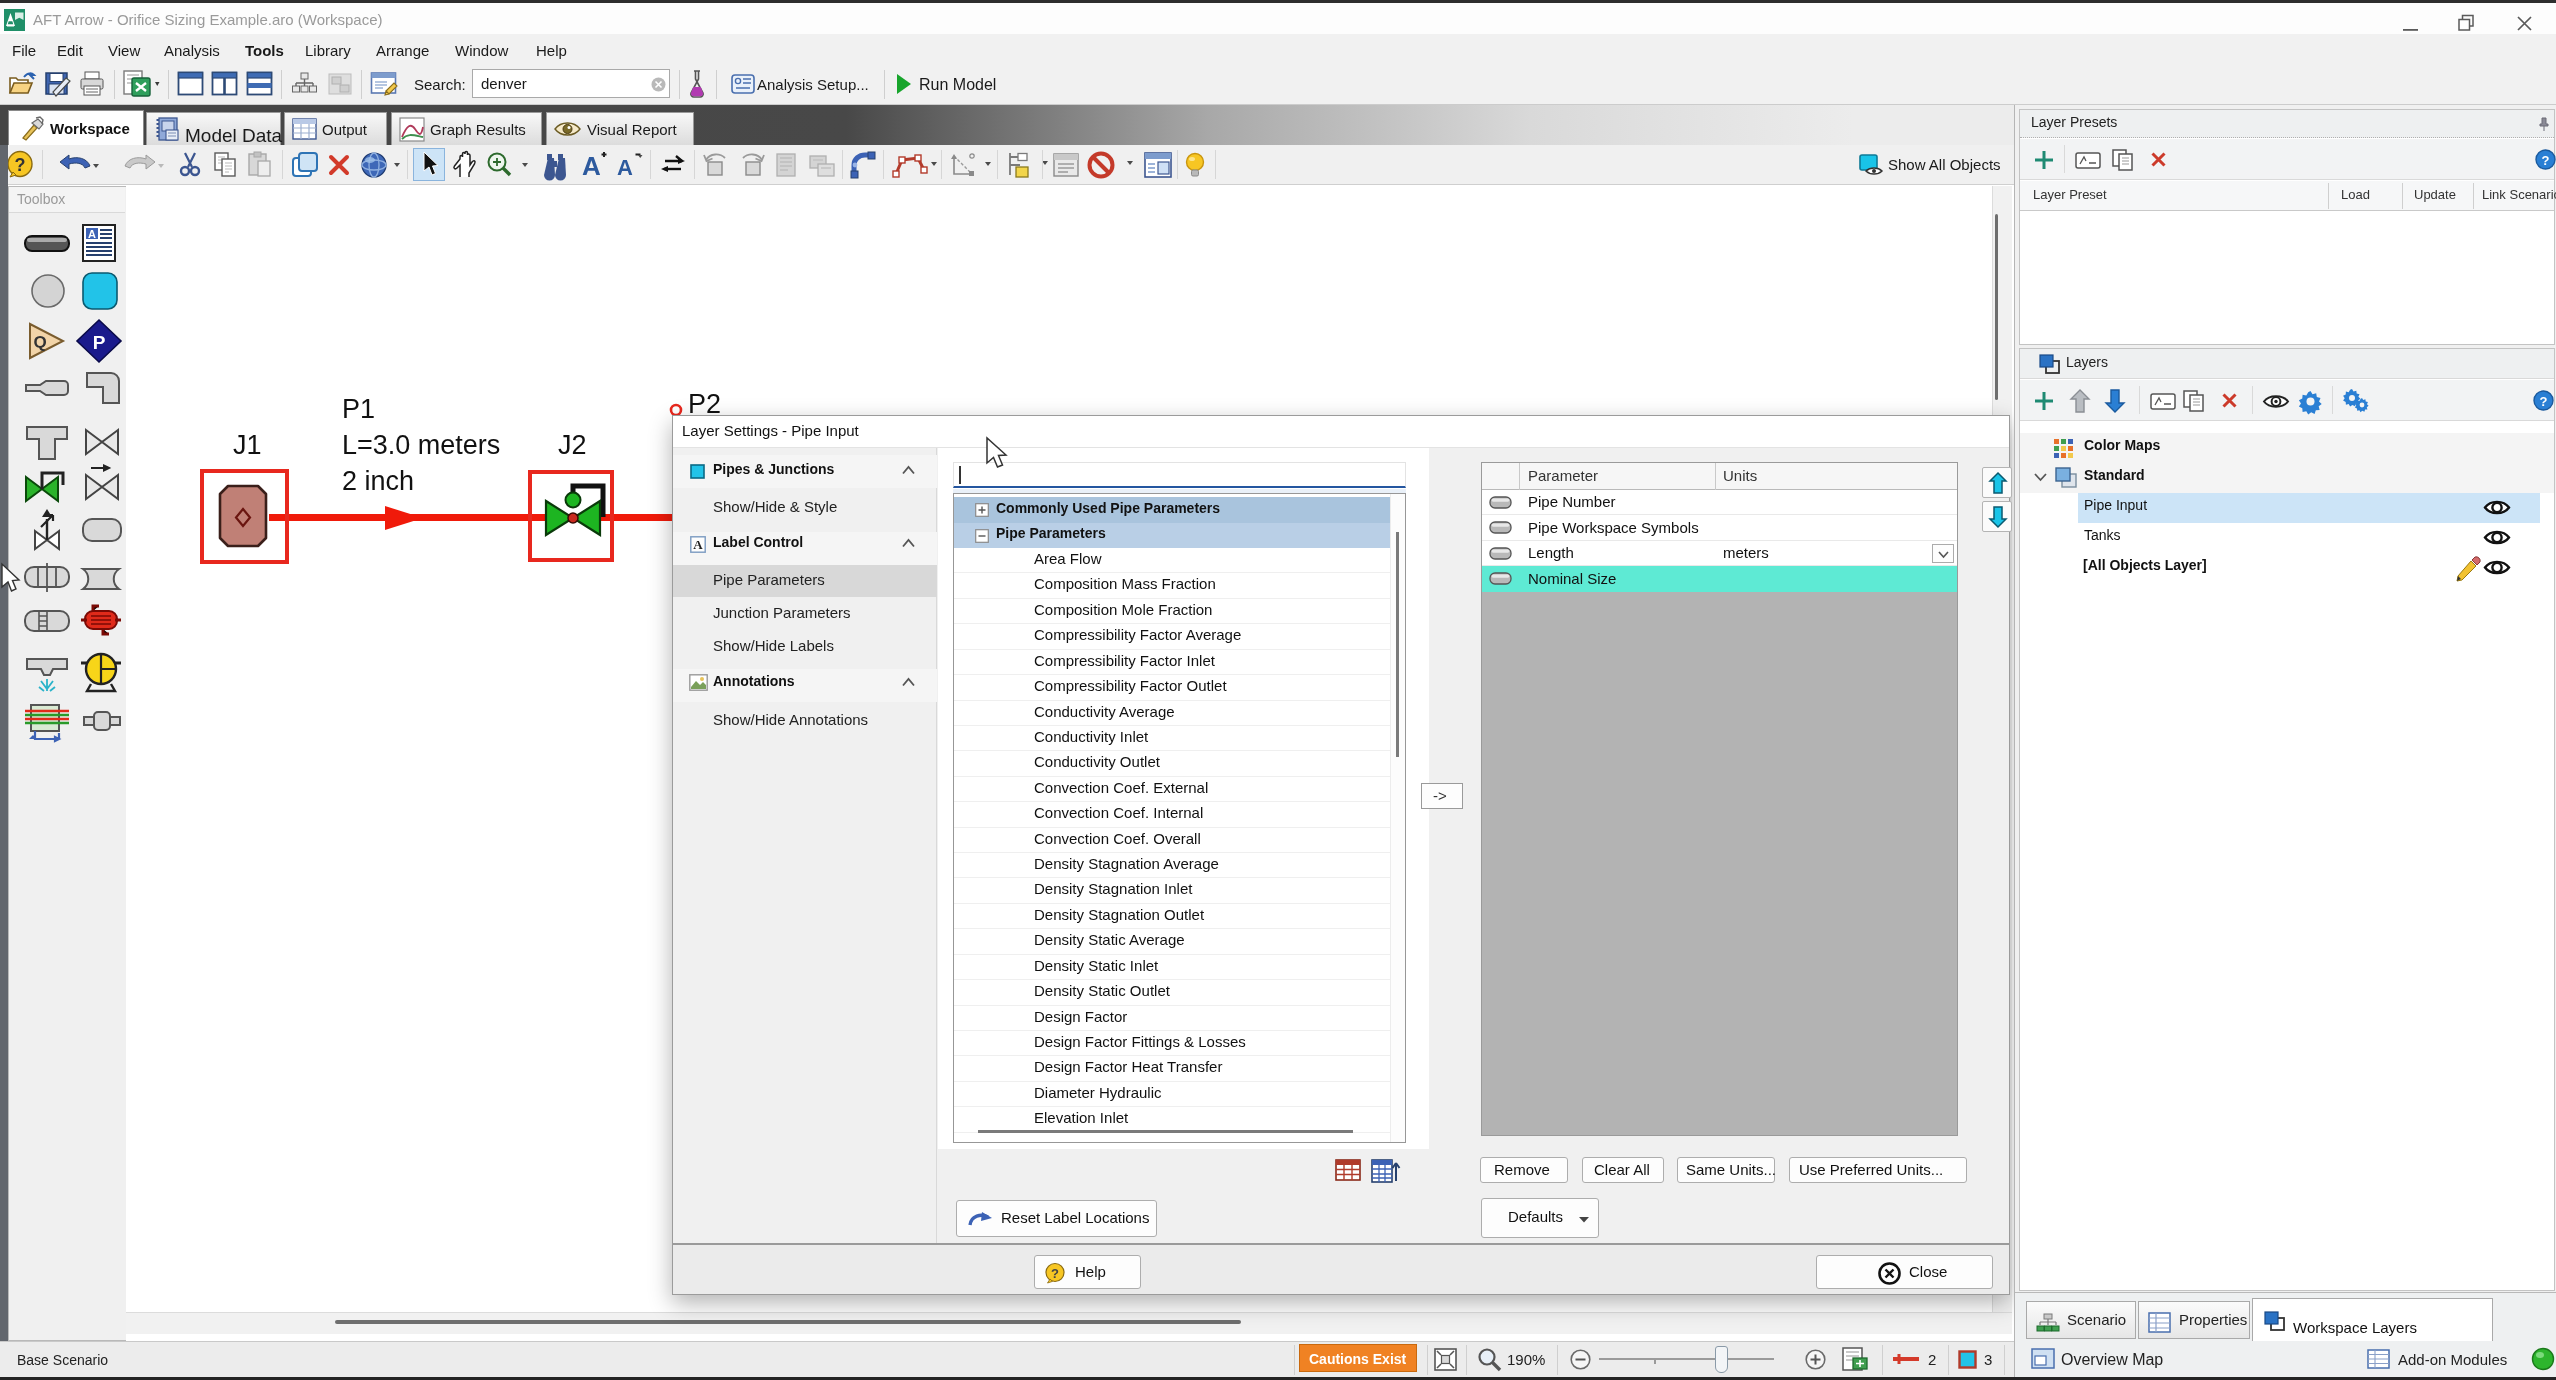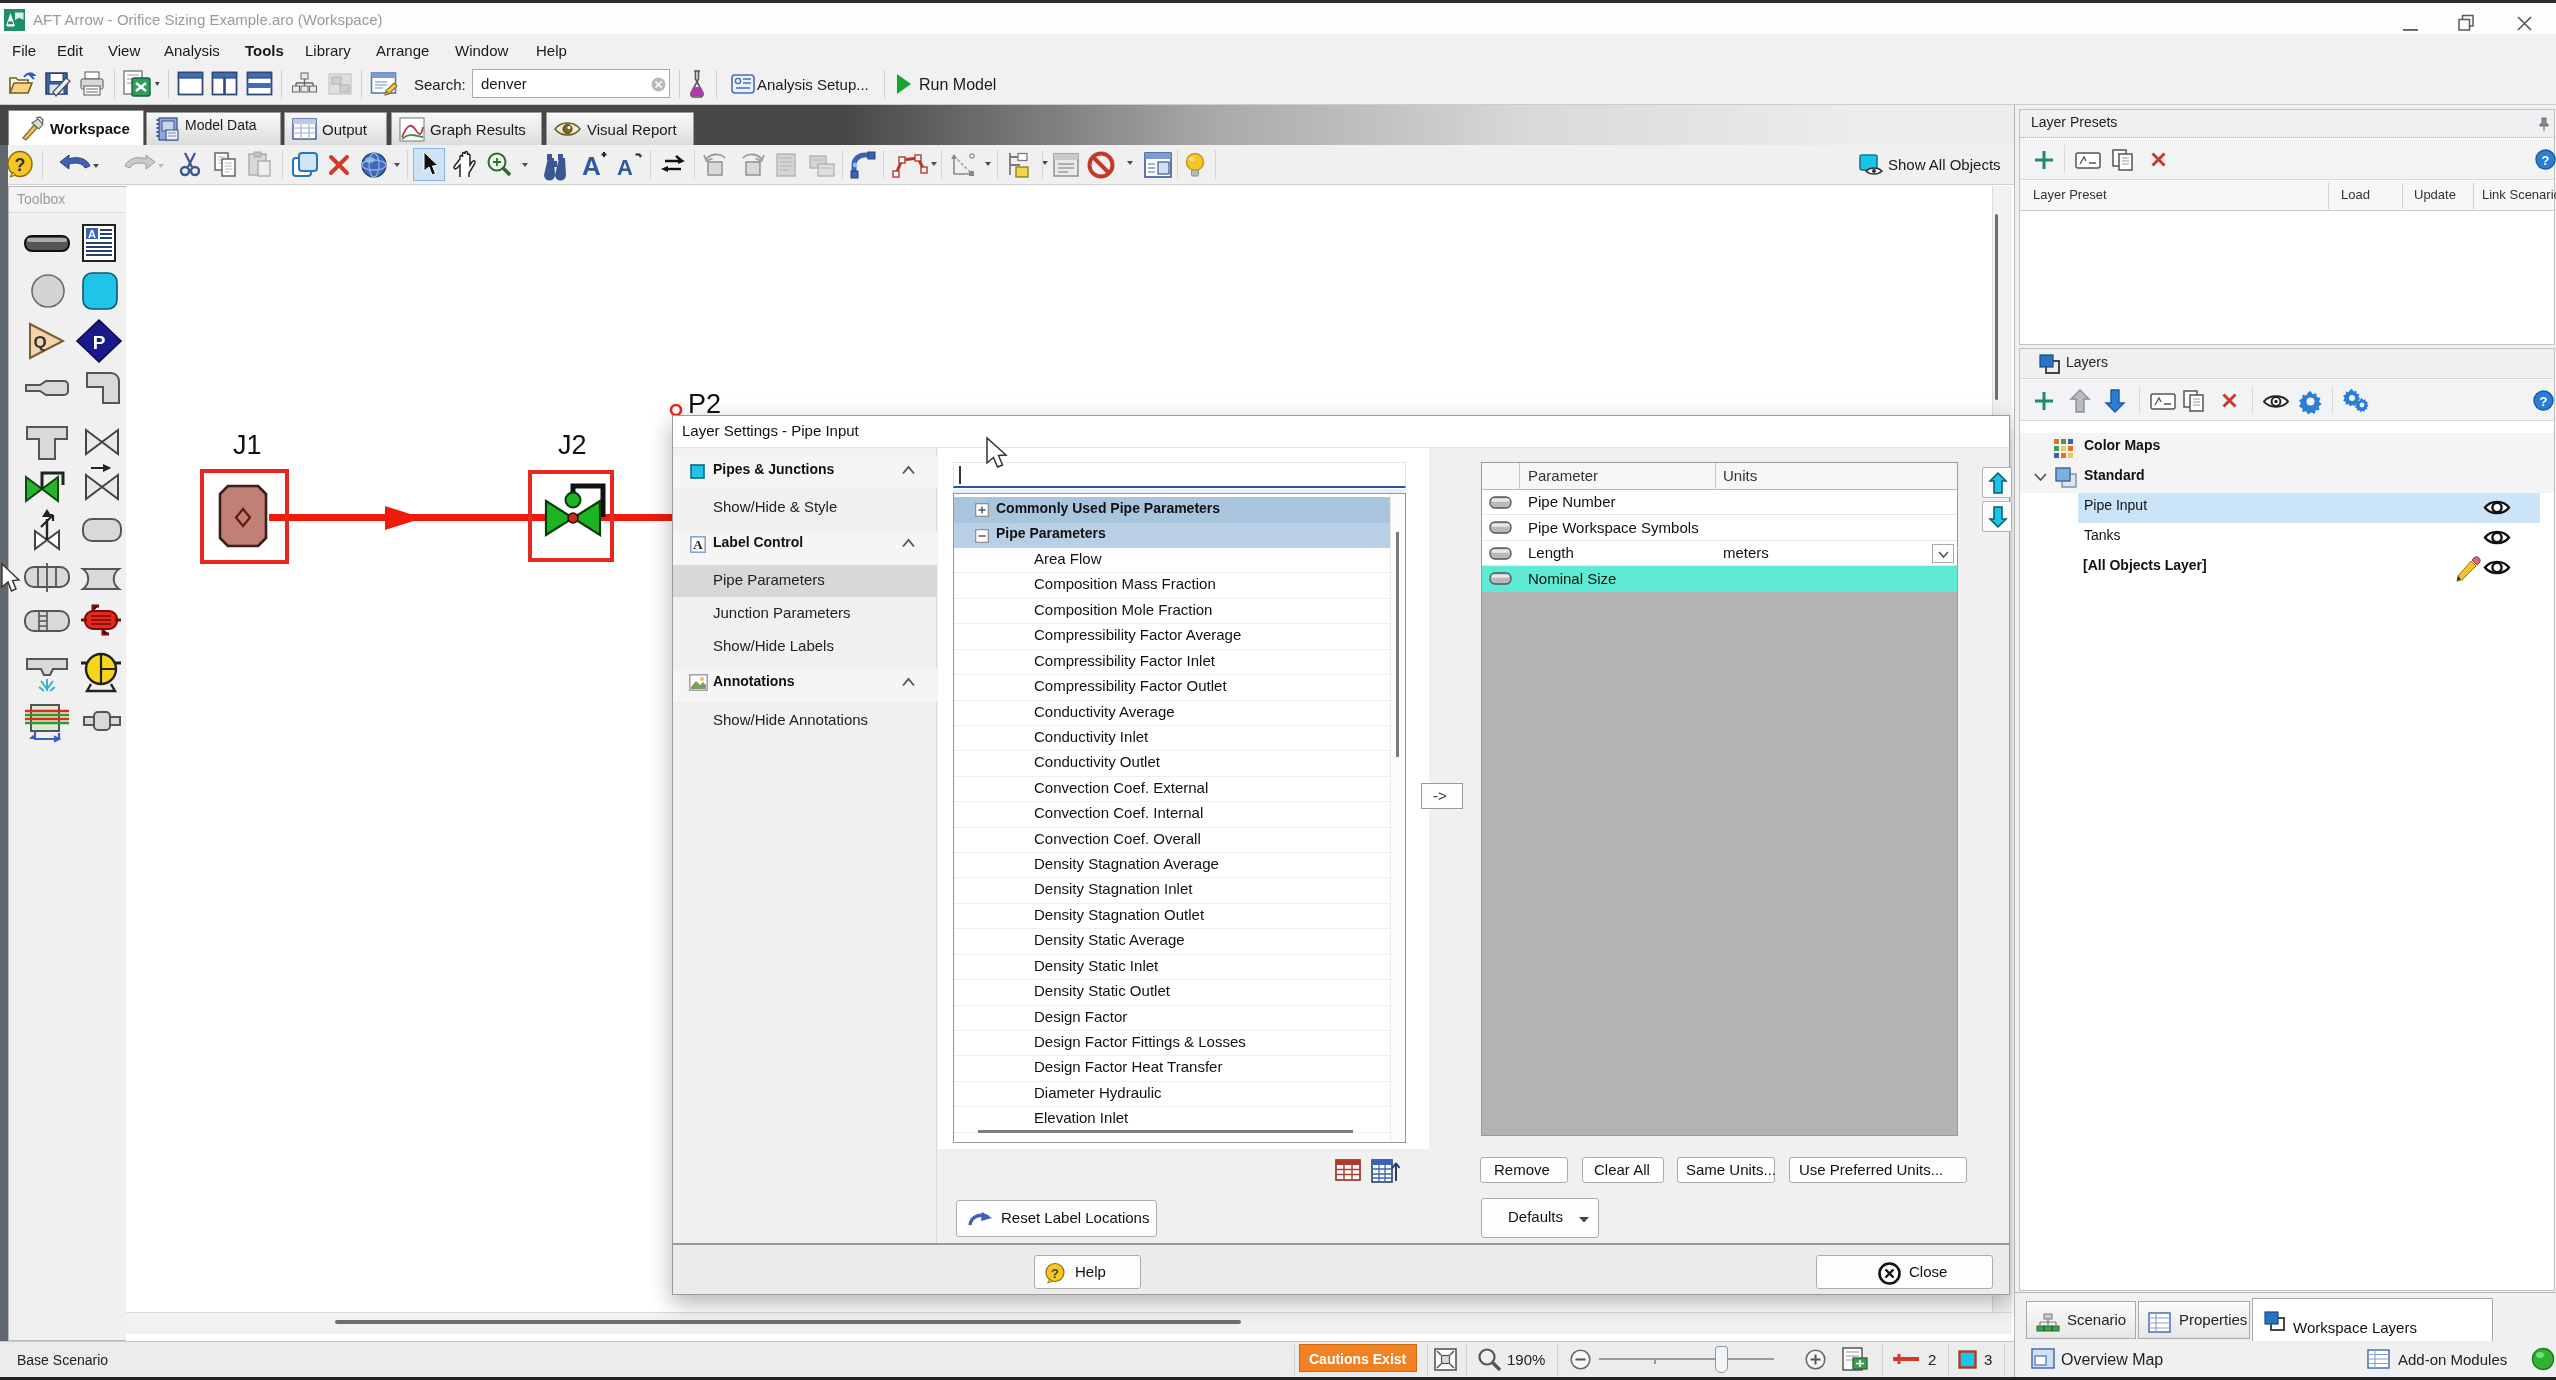--- a/index.html
+++ b/index.html
@@ -155,21 +155,21 @@
   </div>
 
   <div class="abs" style="left:146px;top:7px;width:135px;height:33px;background:linear-gradient(#f8f8f8,#dcdcdc);border:1px solid #9a9a9a;border-bottom:none;">
     <svg style="left:7px;top:4px;" width="26" height="25" viewBox="0 0 26 25">
       <rect x="5" y="1" width="18" height="22" fill="#8fa8d8" stroke="#3c5690" stroke-width="1.3"></rect>
       <rect x="8" y="4" width="12" height="10" fill="#c8d4ec" stroke="#3c5690" stroke-width="1"></rect>
       <path d="M5 3 h-2.5 M5 7 h-2.5 M5 11 h-2.5 M5 15 h-2.5 M5 19 h-2.5" stroke="#3c5690" stroke-width="1.8"></path>
       <rect x="12" y="13" width="12" height="10" fill="#e8edf6" stroke="#3c5690" stroke-width="1.1"></rect>
       <path d="M14 16 h8 M14 19 h8" stroke="#7a8db4" stroke-width="1.2"></path>
     </svg>
-    <div class="txt" style="left:38px;top:4px;font-size:14px;color:#1a1a1a;">Model Data</div>
+    <div class="txt" style="left:38px;top:12px;font-size:19px;color:#1a1a1a;">Model Data</div>
   </div>
 
   <div class="abs" style="left:284px;top:7px;width:103px;height:33px;background:linear-gradient(#f8f8f8,#dcdcdc);border:1px solid #9a9a9a;border-bottom:none;">
     <svg style="left:7px;top:5px;" width="25" height="23" viewBox="0 0 25 23">
       <rect x="1" y="1" width="23" height="20" fill="#fff" stroke="#3c5690" stroke-width="1.4"></rect>
       <rect x="1" y="1" width="23" height="5" fill="#b9c9e6"></rect>
       <path d="M1 10 h23 M1 15 h23 M9 6 v15 M17 6 v15" stroke="#9db0d0" stroke-width="1.2"></path>
     </svg>
     <div class="txt" style="left:37px;top:8px;font-size:15px;color:#1a1a1a;">Output</div>
   </div>
@@ -520,20 +520,21 @@
   <svg style="left:416px;top:295px;" width="64" height="58" viewBox="0 0 64 58">
     <path d="M31 13 V5 H61 V36" fill="none" stroke="#111" stroke-width="5"></path>
     <path d="M4 20 L31 37 L4 54 Z" fill="#1db521" stroke="#0a3a0a" stroke-width="2.2"></path>
     <path d="M58 20 L31 37 L58 54 Z" fill="#1db521" stroke="#0a3a0a" stroke-width="2.2"></path>
     <circle cx="31" cy="19" r="7.5" fill="#1db521" stroke="#0a3a0a" stroke-width="2"></circle>
     <circle cx="31" cy="37" r="5" fill="#c92a1f" stroke="#3a0a05" stroke-width="1.5"></circle>
   </svg>
 
   <div class="txt" style="left:107px;top:244px;font-size:27px;color:#111;">J1</div>
   <div class="txt" style="left:432px;top:244px;font-size:27px;color:#111;">J2</div>
+  <div class="txt" style="left:216px;top:205px;font-size:27px;color:#111;line-height:36px;">P1<br>L=3.0 meters<br>2 inch</div>
 
   <div class="txt" style="left:562px;top:203px;font-size:27px;color:#111;">P2</div>
   <svg style="left:542px;top:216px;" width="16" height="16" viewBox="0 0 16 16">
     <circle cx="8" cy="8" r="5" fill="none" stroke="#e8281e" stroke-width="2.6"></circle>
   </svg>
 
   <div class="abs" style="left:1866px;top:0;width:20px;height:1126px;background:#f1f1f1;border-left:1px solid #dcdcdc;"></div>
   <div class="abs" style="left:1869px;top:28px;width:3px;height:186px;background:#6e6e6e;border-radius:2px;"></div>
 
   <div class="abs" style="left:0;top:1126px;width:1886px;height:22px;background:#f1f1f1;border-top:1px solid #dcdcdc;"></div>

